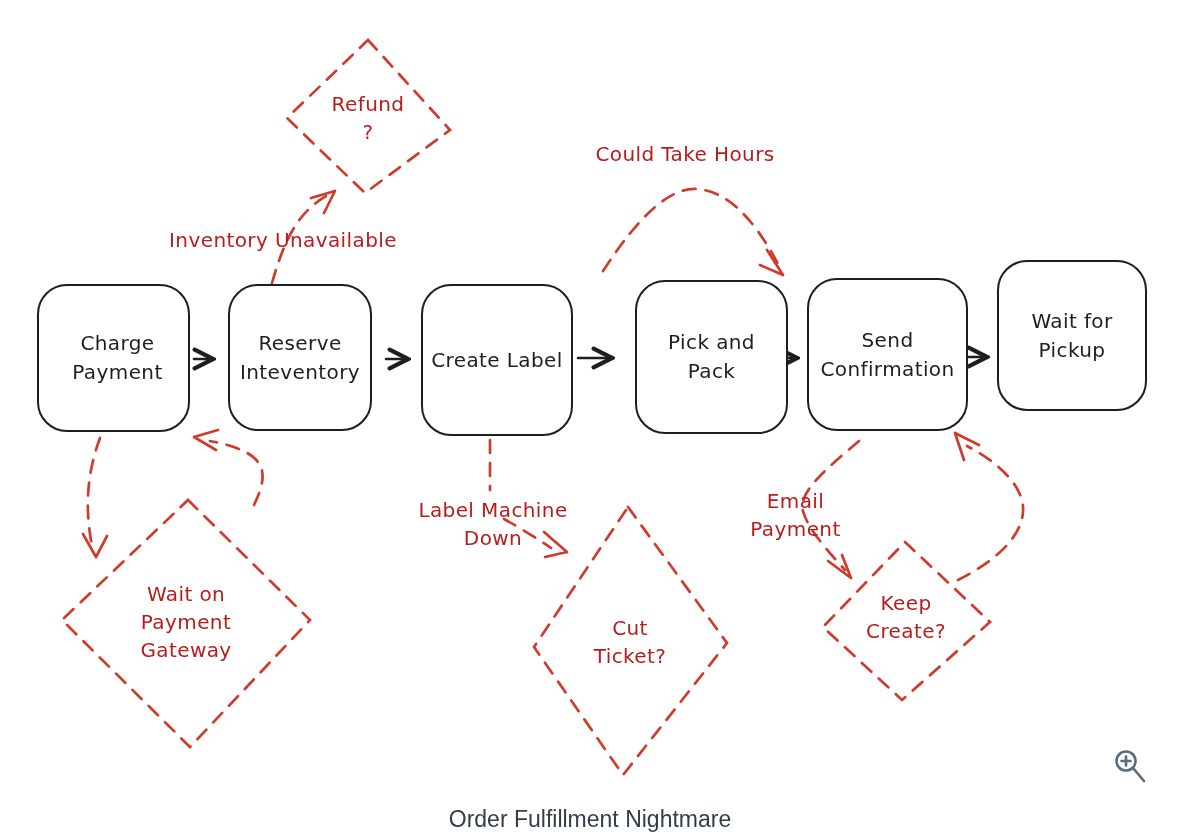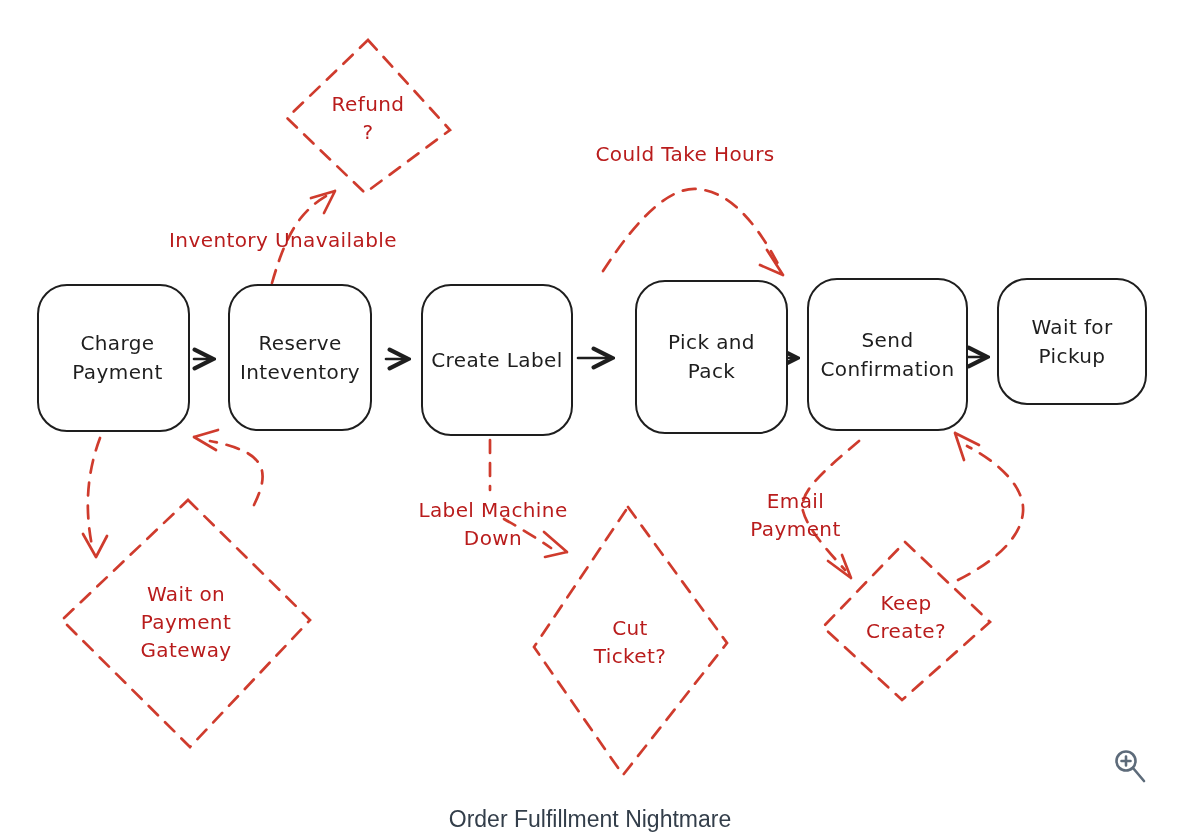--- a/index.html
+++ b/index.html
@@ -115,21 +115,21 @@
     <span>Create Label</span>
   </div>
   <div class="node" style="left:624px;top:280px;width:153px;height:154px;margin-left:11px;">
     <span>Pick and
 Pack</span>
   </div>
   <div class="node" style="left:807px;top:278px;width:161px;height:153px;">
     <span>Send
 Confirmation</span>
   </div>
-  <div class="node" style="left:997px;top:278px;width:150px;height:127px;">
+  <div class="node" style="left:997px;top:260px;width:150px;height:151px;">
     <span>Wait for
 Pickup</span>
   </div>
 
   <div class="red-label" style="left:308px;top:90px;width:120px;">Refund
 ?</div>
   <div class="red-label" style="left:111px;top:580px;width:150px;">Wait on
 Payment
 Gateway</div>
   <div class="red-label" style="left:570px;top:614px;width:120px;">Cut

